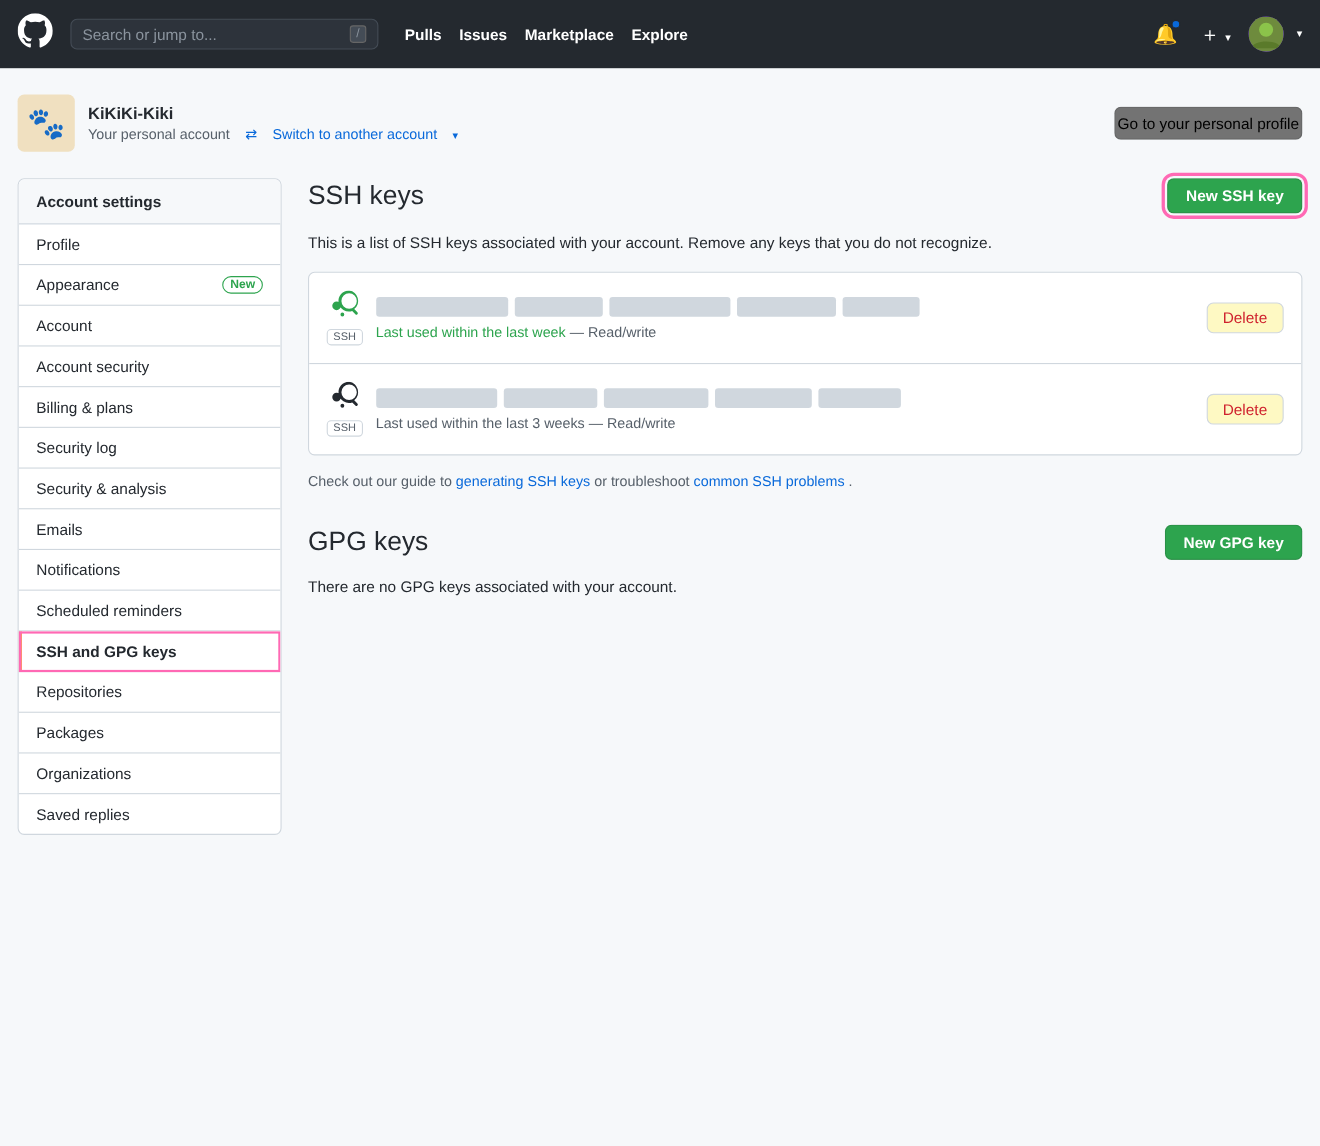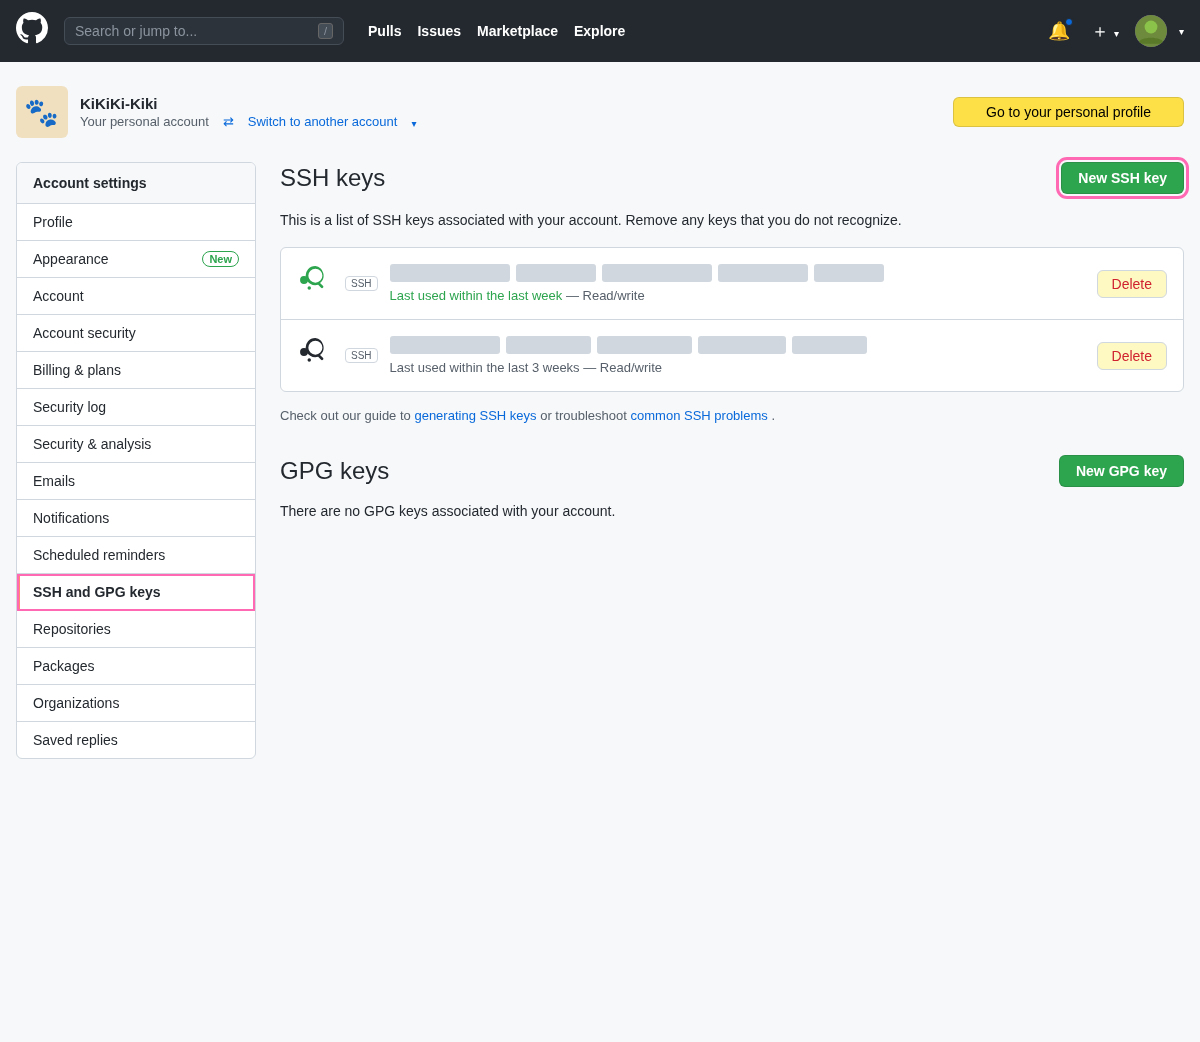--- a/index.html
+++ b/index.html
@@ -122,24 +122,24 @@
       display: flex;
       align-items: center;
       justify-content: center;
       font-size: 28px;
     }
     .account-name { font-size: 15px; font-weight: 600; }
     .account-subtitle { color: #57606a; font-size: 13px; margin-top: 2px; display: flex; align-items: flex-end; gap: 14px; }
     .switch-link { color: #0969da; text-decoration: none; font-size: 13px; }
     .switch-icon { color: #0969da; }
     .personal-profile-btn {
-      background: #fde047;
+      background: #737373;
       border: 1px solid rgba(27,31,36,0.15);
       border-radius: 6px;
-      padding: 6px 32px;
+      padding: 6px 2px;
       font-size: 14px;
       cursor: pointer;
       font-weight: 500;
     }
 
     
     .content-layout {
       display: flex;
       gap: 24px;
       align-items: flex-start;
@@ -235,23 +235,23 @@
     .key-item {
       display: flex;
       align-items: center;
       padding: 16px;
       gap: 12px;
       border-bottom: 1px solid #d0d7de;
     }
     .key-item:last-child { border-bottom: none; }
     .key-icon-wrap {
       display: flex;
-      flex-direction: row;
-      align-items: center;
-      gap: 20px;
+      flex-direction: column;
+      align-items: center;
+      gap: 0;
       flex-shrink: 0;
     }
     .key-icon {
       font-size: 28px;
       color: #2da44e;
     }
     .key-icon-black { color: #24292f; }
     .ssh-label {
       font-size: 10px;
       color: #57606a;

